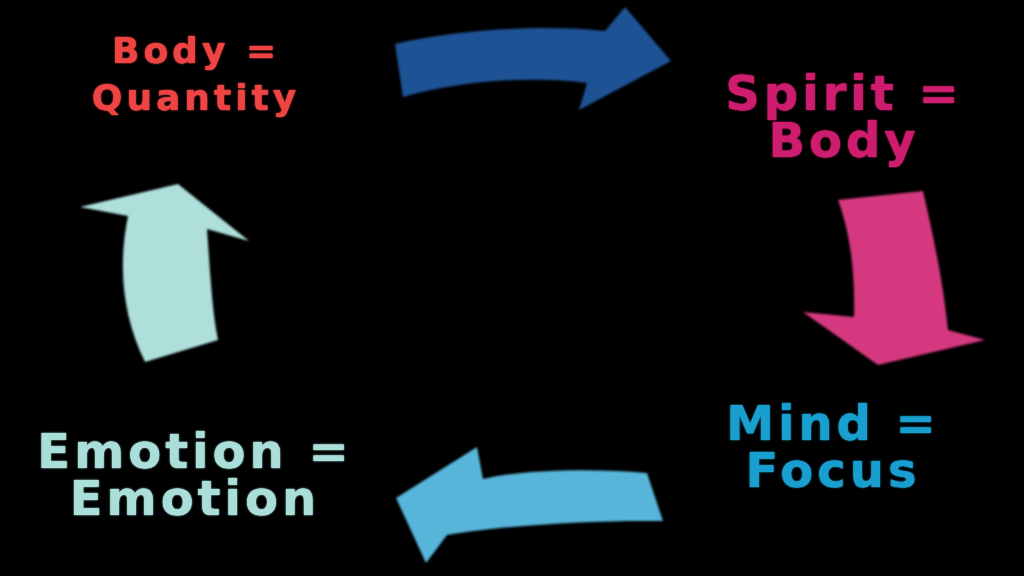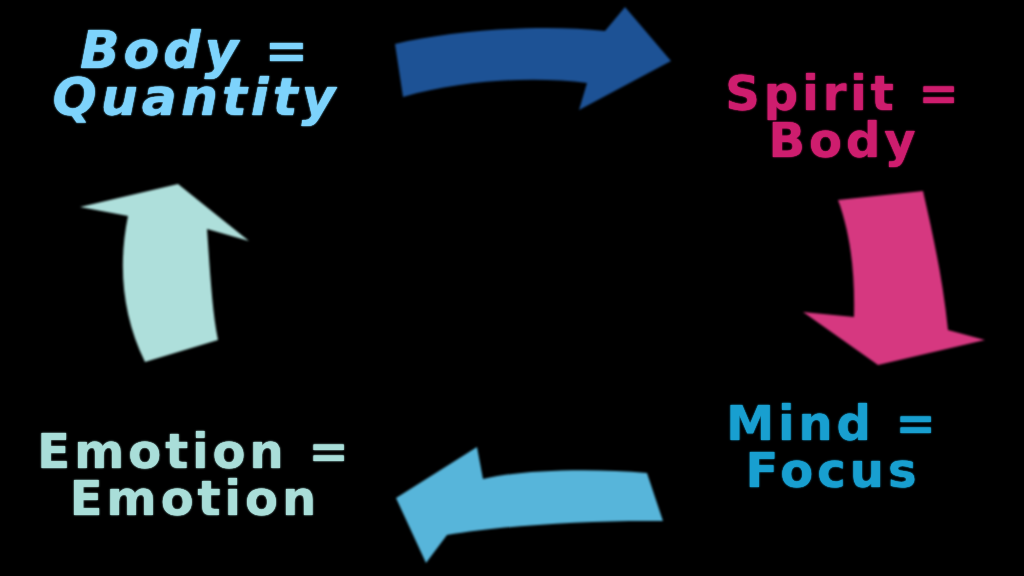--- a/index.html
+++ b/index.html
@@ -10,21 +10,21 @@
   .canvas{position:relative;width:1024px;height:576px;background:#000000;}
   .label{
     position:absolute;
     font-weight:bold;
     text-align:center;
     letter-spacing:4px;
     line-height:47px;
     font-size:48px;
     text-shadow:0 0 2px currentColor, 0 0 1px currentColor;
   }
-  .label-body{left:11px;top:27px;width:370px;font-size:52px;color:#7dd3fc;font-style:italic;}
+  .label-body{left:11px;top:27px;width:370px;font-size:36px;color:#ef4444;}
   .label-spirit{left:684px;top:70px;width:320px;color:#ce1d6e;}
   .label-mind{left:673px;top:400px;width:320px;color:#189fd0;}
   .label-emotion{left:5px;top:392px;width:380px;color:#a9ded9;margin-top:36px;}
   .arrow{position:absolute;filter:blur(1.2px);}
   .arrow-top{left:393px;top:4px;width:280px;height:112px;}
   .arrow-right{left:795px;top:180px;width:200px;height:195px;}
   .arrow-bottom{left:390px;top:442px;width:290px;height:130px;}
   .arrow-left{left:70px;top:180px;width:190px;height:190px;}
 </style>
 </head>

